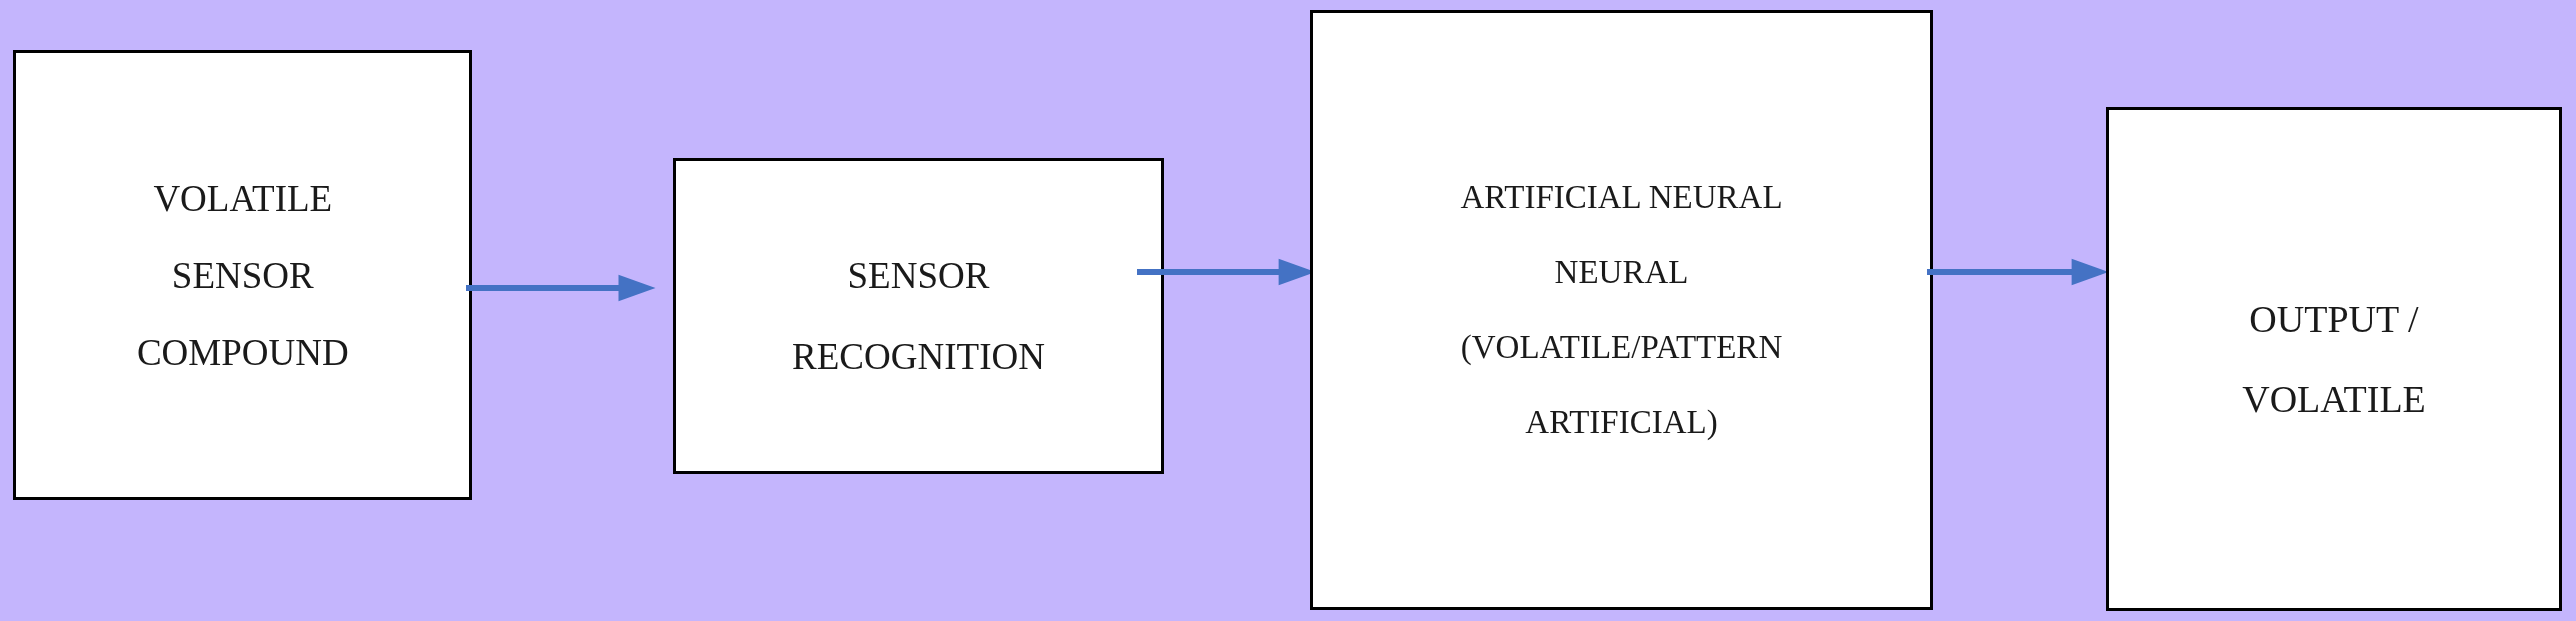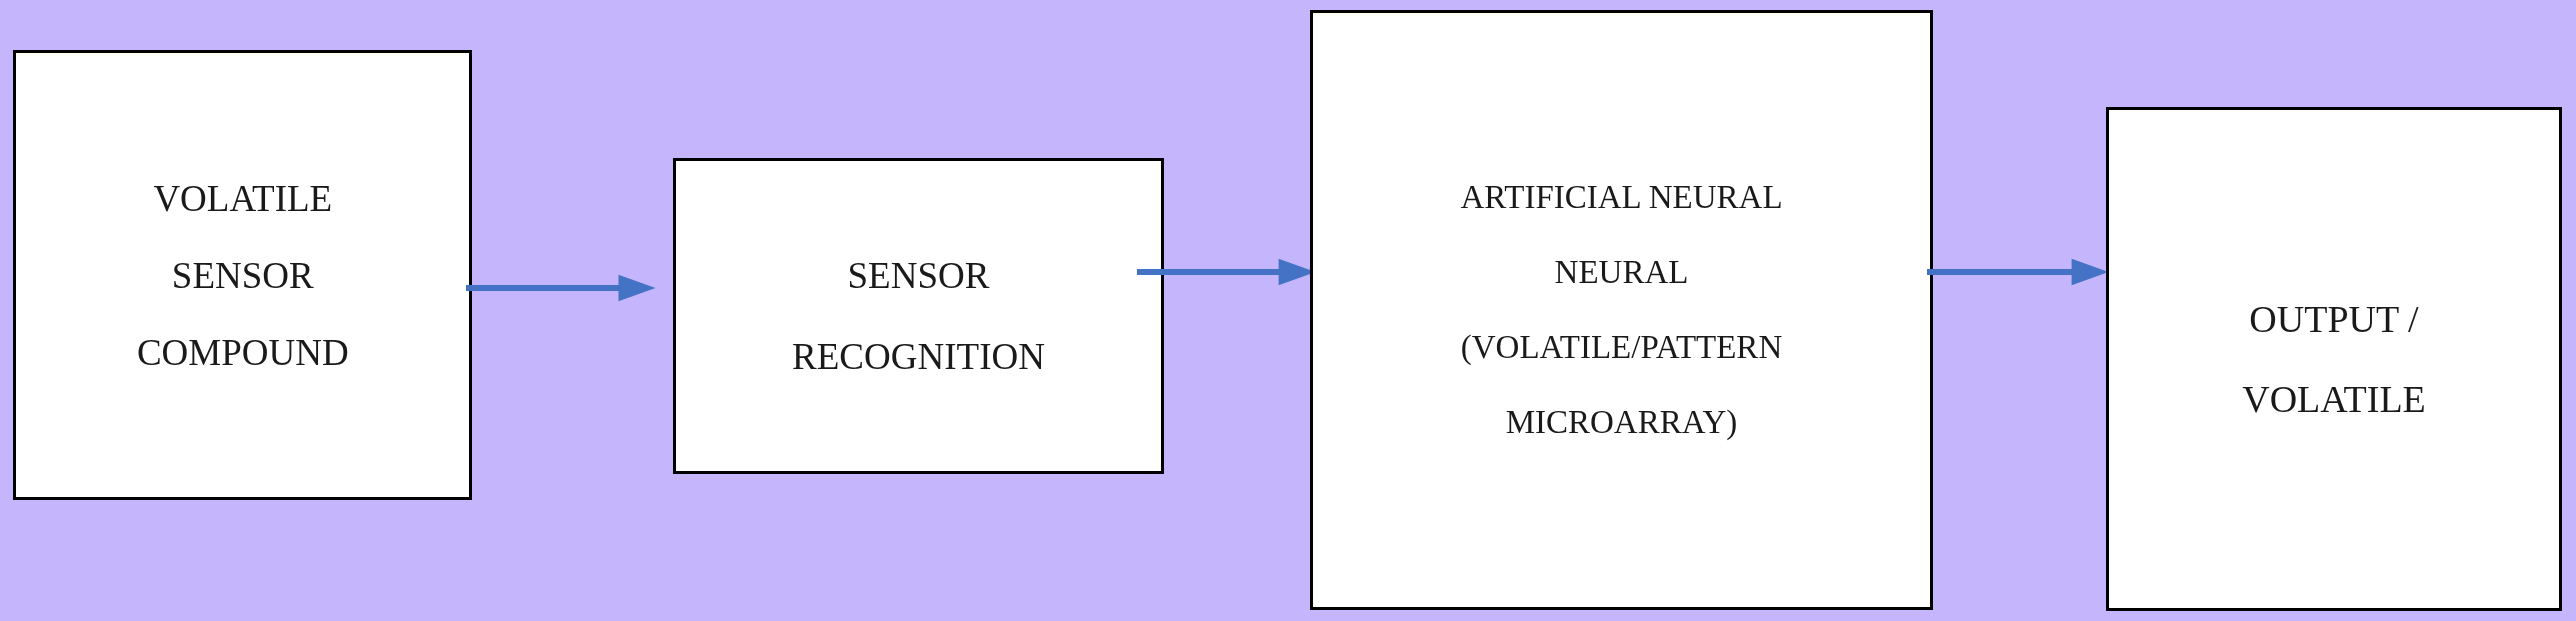--- a/index.html
+++ b/index.html
@@ -114,21 +114,21 @@
     <svg width="180" height="30" viewBox="0 0 244 40" aria-hidden="true">
       <line x1="0" y1="20" x2="198" y2="20" stroke="#4472C4" stroke-width="8"></line>
       <polygon points="192,2 192,38 242,20" fill="#4472C4"></polygon>
     </svg>
   </div>
 
   <div class="node-box" id="box-ann">
     <span class="node-line">ARTIFICIAL NEURAL</span>
     <span class="node-line">NEURAL</span>
     <span class="node-line">(VOLATILE/PATTERN</span>
-    <span class="node-line">MICROARRAY)</span>
+    <span class="node-line">ARTIFICIAL)</span>
   </div>
 
   <div class="arrow" id="arrow-3">
     <svg width="183" height="30" viewBox="0 0 248 40" aria-hidden="true">
       <line x1="0" y1="20" x2="202" y2="20" stroke="#4472C4" stroke-width="8"></line>
       <polygon points="196,2 196,38 246,20" fill="#4472C4"></polygon>
     </svg>
   </div>
 
   <div class="node-box" id="box-output">

